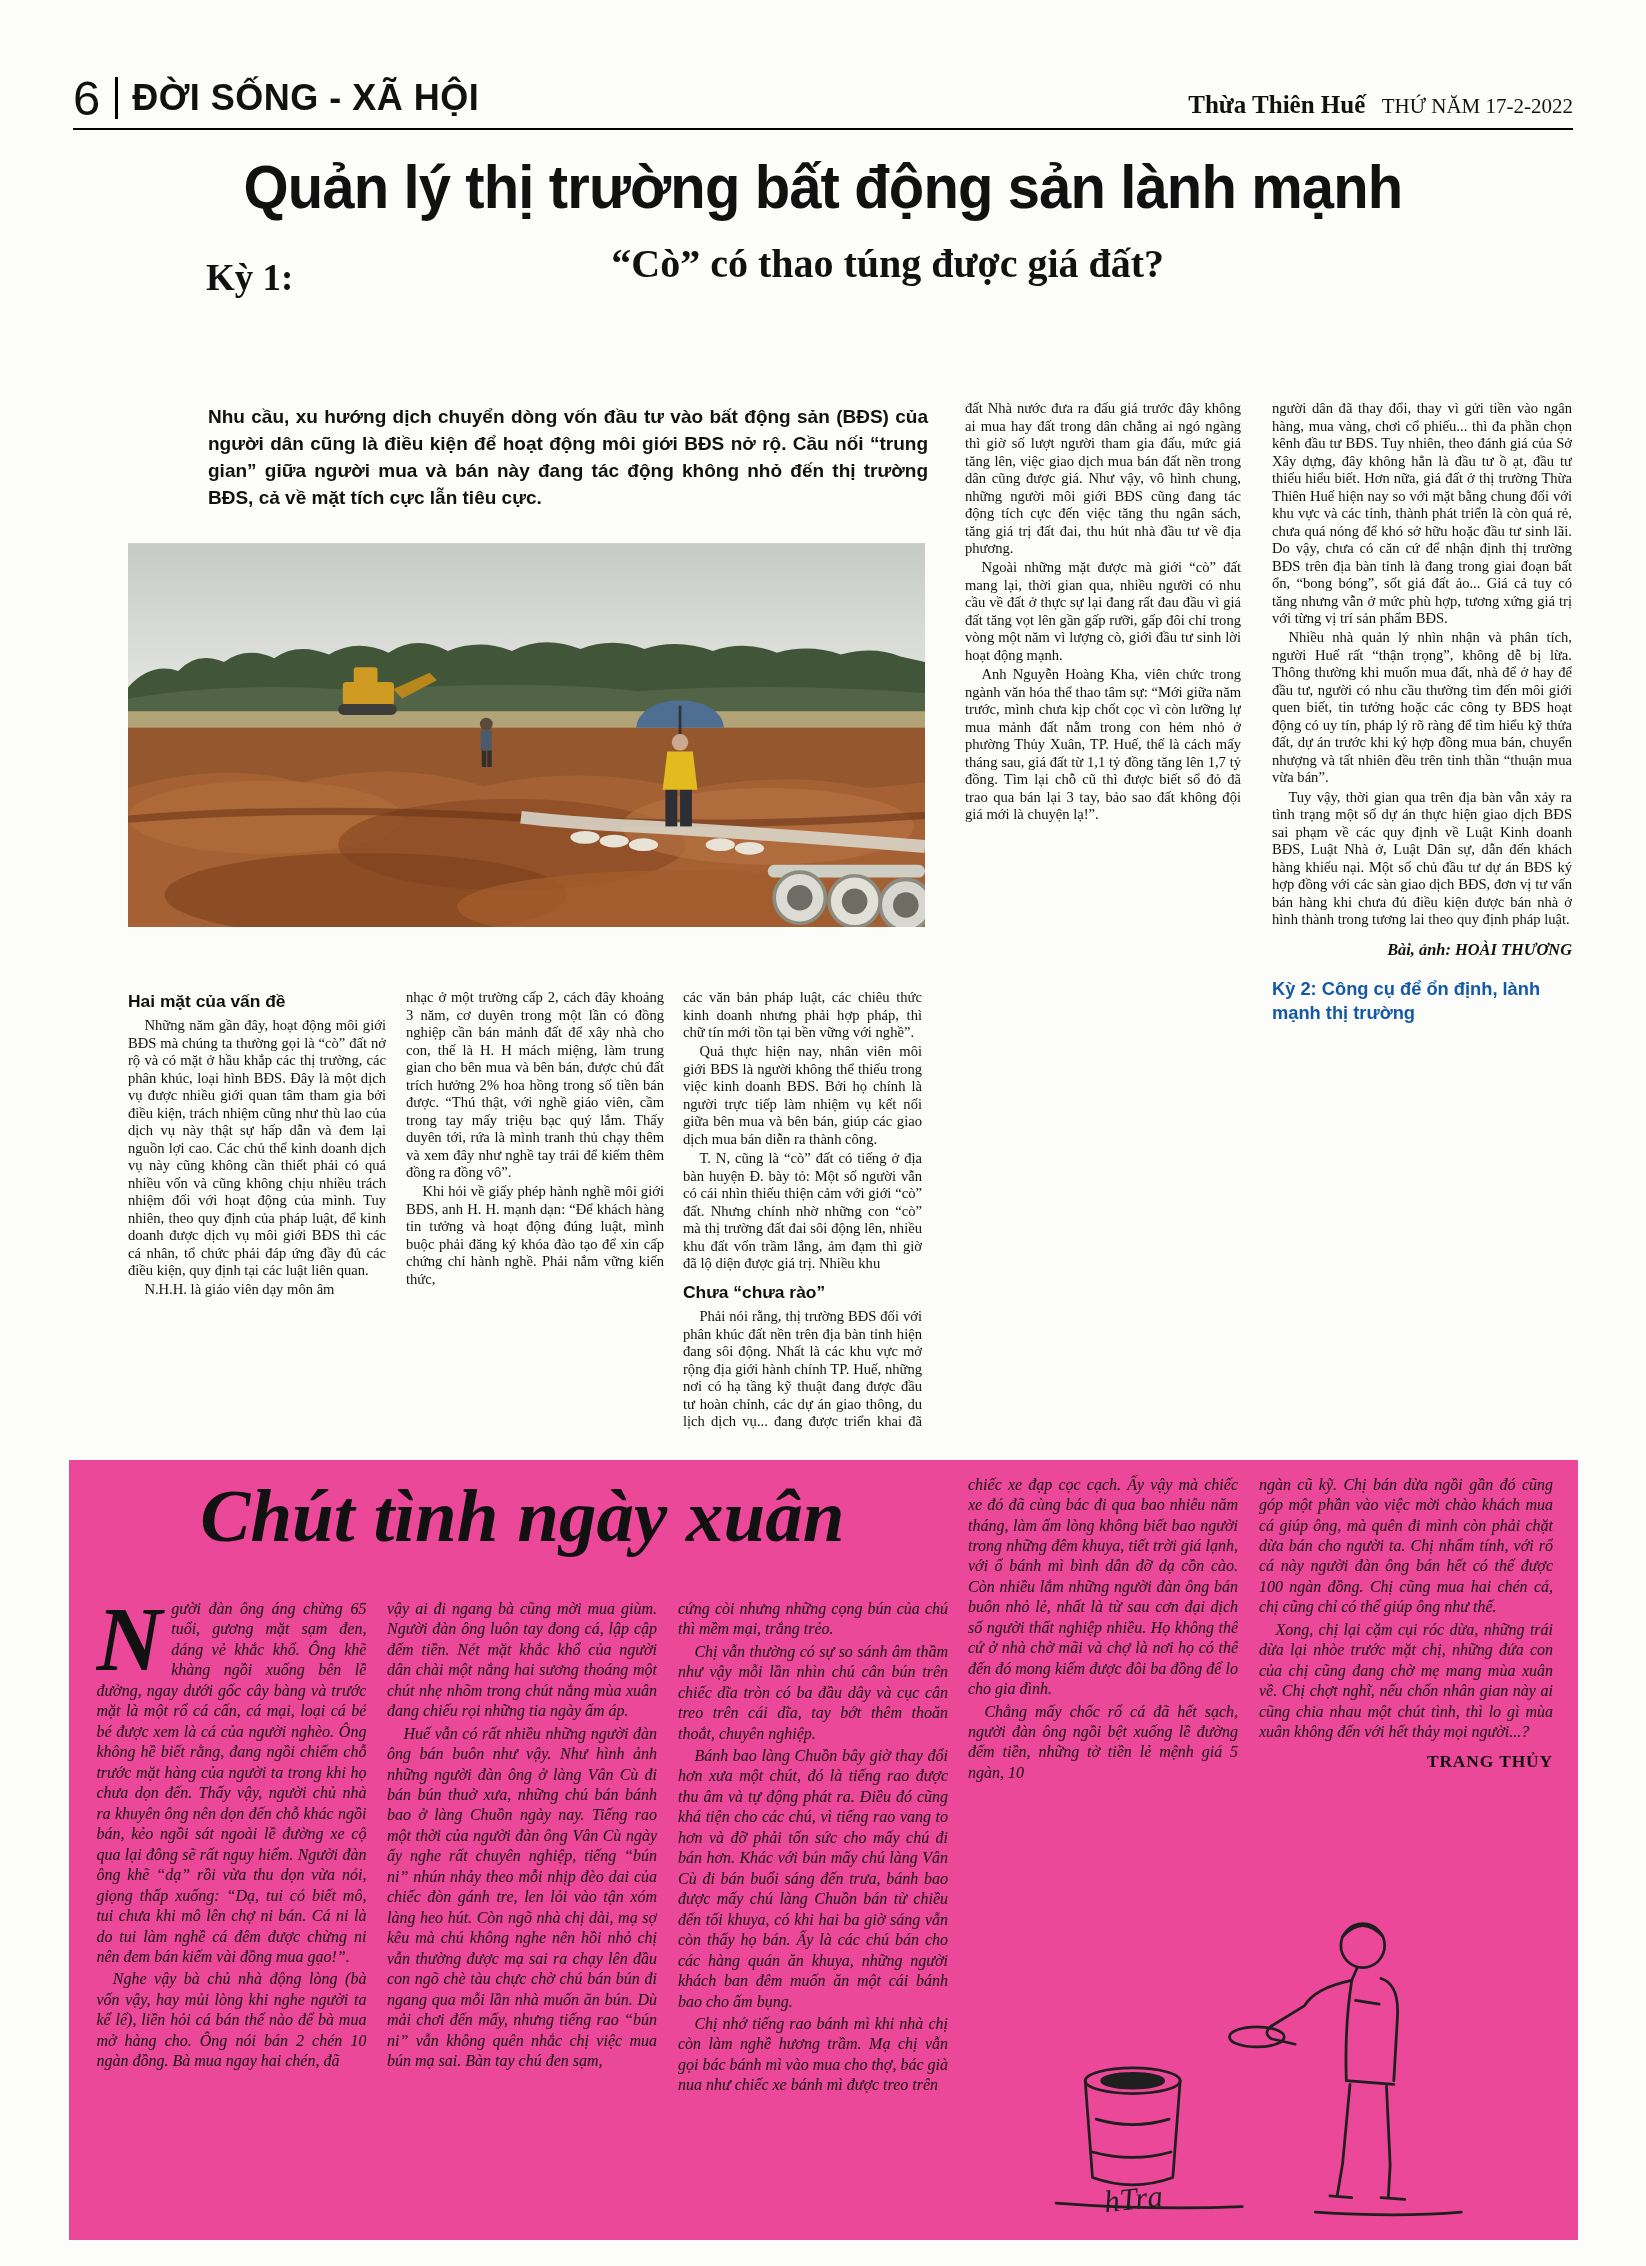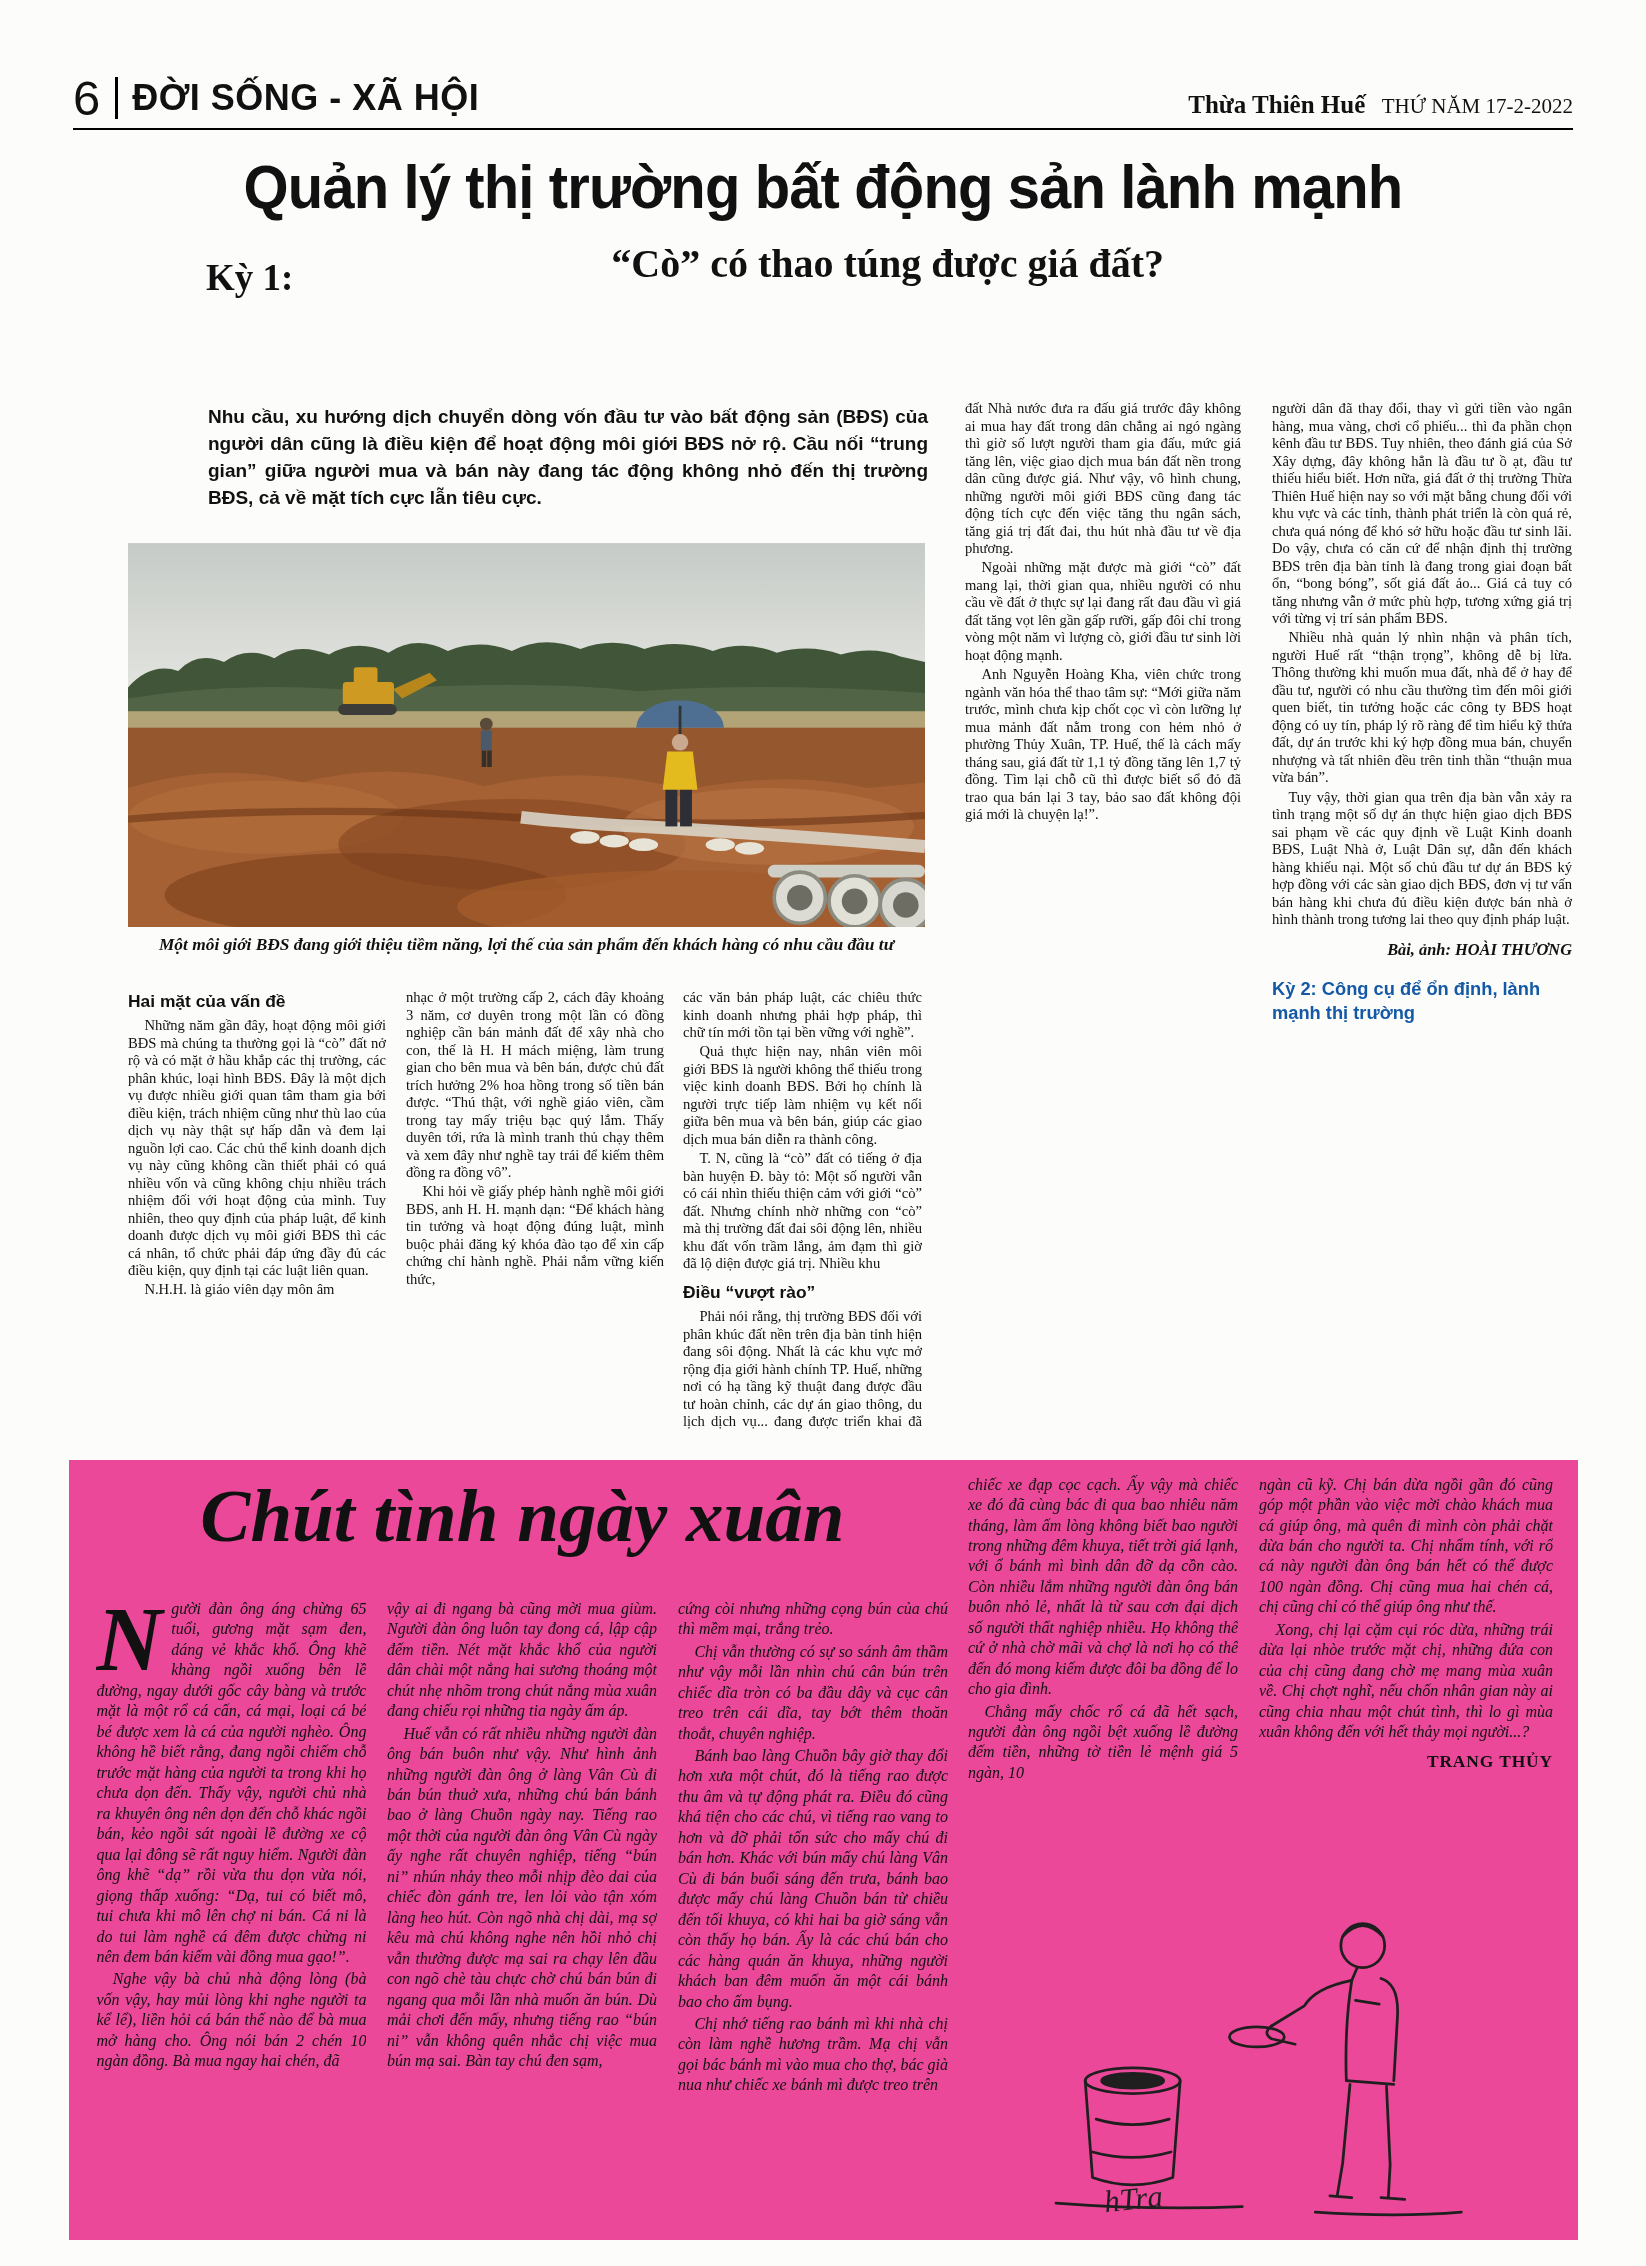--- a/index.html
+++ b/index.html
@@ -143,21 +143,20 @@
         <rect x="700" y="352" width="172" height="14" rx="7" fill="#cfcec4"></rect>
         <circle cx="735" cy="388" r="28" fill="#dddcd4" stroke="#8b8b80" stroke-width="4"></circle>
         <circle cx="735" cy="388" r="14" fill="#6d6d64"></circle>
         <circle cx="795" cy="392" r="28" fill="#e2e1d8" stroke="#8b8b80" stroke-width="4"></circle>
         <circle cx="795" cy="392" r="14" fill="#6d6d64"></circle>
         <circle cx="851" cy="396" r="28" fill="#d8d7cf" stroke="#8b8b80" stroke-width="4"></circle>
         <circle cx="851" cy="396" r="14" fill="#6d6d64"></circle>
       </g>
     </svg>
   </figure>
-  <div class="caption">Một môi giới BĐS đang giới thiệu tiềm năng, lợi thế của sản phẩm đến khách hàng có nhu cầu đầu tư</div>
 
   <div class="col col1">
     <h3 class="subhead">Hai mặt của vấn đề</h3>
     <div class="plist">
         <p class="bp">Những năm gần đây, hoạt động môi giới BĐS mà chúng ta thường gọi là “cò” đất nở rộ và có mặt ở hầu khắp các thị trường, các phân khúc, loại hình BĐS. Đây là một dịch vụ được nhiều giới quan tâm tham gia bởi điều kiện, trách nhiệm cũng như thù lao của dịch vụ này thật sự hấp dẫn và đem lại nguồn lợi cao. Các chủ thể kinh doanh dịch vụ này cũng không cần thiết phải có quá nhiều vốn và cũng không chịu nhiều trách nhiệm đối với hoạt động của mình. Tuy nhiên, theo quy định của pháp luật, để kinh doanh được dịch vụ môi giới BĐS thì các cá nhân, tổ chức phải đáp ứng đầy đủ các điều kiện, quy định tại các luật liên quan.</p>
         <p class="bp">N.H.H. là giáo viên dạy môn âm</p>
       </div>
   </div>
 
   <div class="col col2">
@@ -166,21 +165,21 @@
         <p class="bp">Khi hỏi về giấy phép hành nghề môi giới BĐS, anh H. H. mạnh dạn: “Để khách hàng tin tưởng và hoạt động đúng luật, mình buộc phải đăng ký khóa đào tạo để xin cấp chứng chỉ hành nghề. Phải nắm vững kiến thức,</p>
       </div>
   </div>
 
   <div class="col col3">
     <div class="plist cont">
         <p class="bp">các văn bản pháp luật, các chiêu thức kinh doanh nhưng phải hợp pháp, thì chữ tín mới tồn tại bền vững với nghề”.</p>
         <p class="bp">Quả thực hiện nay, nhân viên môi giới BĐS là người không thể thiếu trong việc kinh doanh BĐS. Bởi họ chính là người trực tiếp làm nhiệm vụ kết nối giữa bên mua và bên bán, giúp các giao dịch mua bán diễn ra thành công.</p>
         <p class="bp">T. N, cũng là “cò” đất có tiếng ở địa bàn huyện Đ. bày tỏ: Một số người vẫn có cái nhìn thiếu thiện cảm với giới “cò” đất. Nhưng chính nhờ những con “cò” mà thị trường đất đai sôi động lên, nhiều khu đất vốn trầm lắng, ảm đạm thì giờ đã lộ diện được giá trị. Nhiều khu</p>
       </div>
-    <h3 class="subhead">Điều “vượt rào”</h3>
+    <h3 class="subhead">Chưa “chưa rào”</h3>
     <div class="plist">
         <p class="bp">Phải nói rằng, thị trường BĐS đối với phân khúc đất nền trên địa bàn tỉnh hiện đang sôi động. Nhất là các khu vực mở rộng địa giới hành chính TP. Huế, những nơi có hạ tầng kỹ thuật đang được đầu tư hoàn chỉnh, các dự án giao thông, du lịch dịch vụ... đang được triển khai đã thúc đẩy thị trường đi lên.</p>
       </div>
   </div>
 
   <div class="col col4">
     <div class="plist cont">
         <p class="bp">đất Nhà nước đưa ra đấu giá trước đây không ai mua hay đất trong dân chẳng ai ngó ngàng thì giờ số lượt người tham gia đấu, mức giá tăng lên, việc giao dịch mua bán đất nền trong dân cũng được giá. Như vậy, vô hình chung, những người môi giới BĐS cũng đang tác động tích cực đến việc tăng thu ngân sách, tăng giá trị đất đai, thu hút nhà đầu tư về địa phương.</p>
         <p class="bp">Ngoài những mặt được mà giới “cò” đất mang lại, thời gian qua, nhiều người có nhu cầu về đất ở thực sự lại đang rất đau đầu vì giá đất tăng vọt lên gần gấp rưỡi, gấp đôi chỉ trong vòng một năm vì lượng cò, giới đầu tư sinh lời hoạt động mạnh.</p>
         <p class="bp">Anh Nguyễn Hoàng Kha, viên chức trong ngành văn hóa thể thao tâm sự: “Mới giữa năm trước, mình chưa kịp chốt cọc vì còn lưỡng lự mua mảnh đất nằm trong con hẻm nhỏ ở phường Thủy Xuân, TP. Huế, thế là cách mấy tháng sau, giá đất từ 1,1 tỷ đồng tăng lên 1,7 tỷ đồng. Tìm lại chỗ cũ thì được biết sổ đỏ đã trao qua bán lại 3 tay, bảo sao đất không đội giá mới là chuyện lạ!”.</p>

